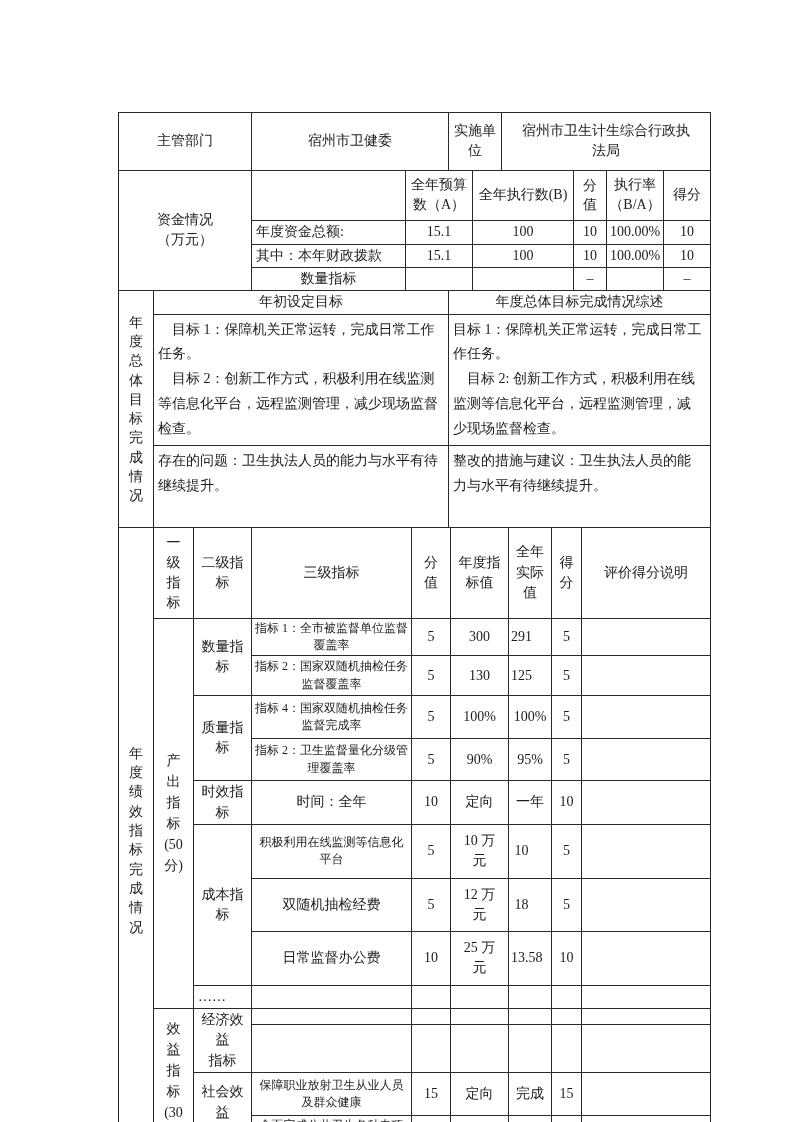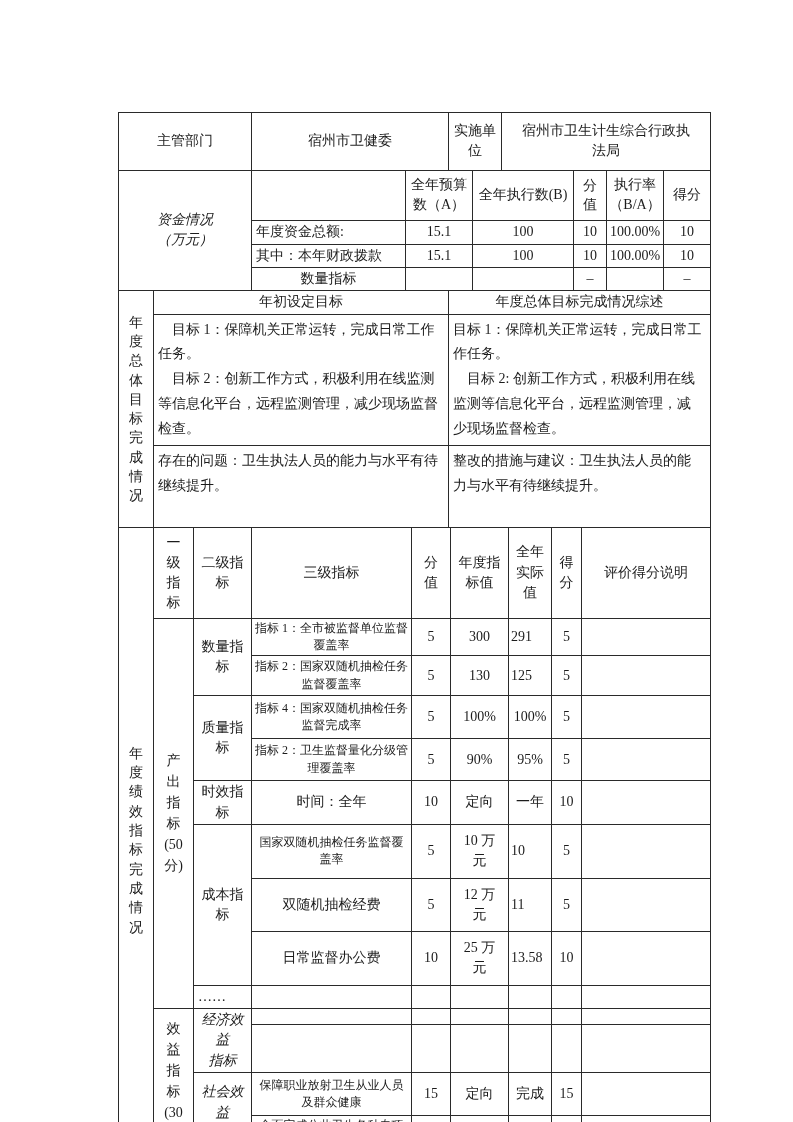--- a/index.html
+++ b/index.html
@@ -8,28 +8,28 @@
   .doc{position:absolute;left:118px;top:112px;width:592px;}
   table{border-collapse:collapse;table-layout:fixed;width:592px;}
   .section + .section table{margin-top:-1px;}
   .section{margin-top:-1px;}
   .section:first-child{margin-top:0;}
   td{border:1px solid #2a2a2a;font-size:14px;text-align:center;
      vertical-align:middle;padding:1px 2px;line-height:1.45;
      overflow:hidden;}
   .small{font-size:12px;margin-top:44px;}
   .left{text-align:left;padding-left:4px;}
-  .pre{white-space:pre-line;font-style:italic;}
+  .pre{white-space:pre-line;}
   .goalcell{vertical-align:top;text-align:left;padding:3px 6px 3px 4px;
             line-height:1.78;white-space:pre-wrap;}
   .vwrap{width:1.15em;margin:4px auto;word-break:break-all;line-height:1.42;text-align:center;}
   .vwrap2{width:1.7em;margin:0 auto;word-break:break-all;line-height:1.5;}
   .vbig{line-height:1.38;}
   .padF{padding:6px 6px;}
-  .num{text-align:left;padding-right:19px;}
+  .num{text-align:center;padding-right:19px;}
   .wrapcell{padding:8px 16px;}
 </style>
 </head>
 <body>
 
 <div class="doc">
 
   <div class="section">
     <table>
       <colgroup>
@@ -204,32 +204,32 @@
         <td>时效指标</td>
         <td>时间：全年</td>
         <td>10</td>
         <td class="padF">定向</td>
         <td>一年</td>
         <td>10</td>
         <td></td>
       </tr>
       <tr style="height:45px">
         <td rowspan="3">成本指标</td>
-        <td class="small">国家双随机抽检任务监督覆盖率</td>
+        <td class="small">积极利用在线监测等信息化平台</td>
         <td>5</td>
         <td class="padF">10 万元</td>
         <td class="num">10</td>
         <td>5</td>
         <td></td>
       </tr>
       <tr style="height:45px">
         <td>双随机抽检经费</td>
         <td>5</td>
         <td class="padF">12 万元</td>
-        <td class="num">11</td>
+        <td class="num">18</td>
         <td>5</td>
         <td></td>
       </tr>
       <tr style="height:45px">
         <td>日常监督办公费</td>
         <td>10</td>
         <td class="padF">25 万元</td>
         <td class="num">13.58</td>
         <td>10</td>
         <td></td>

